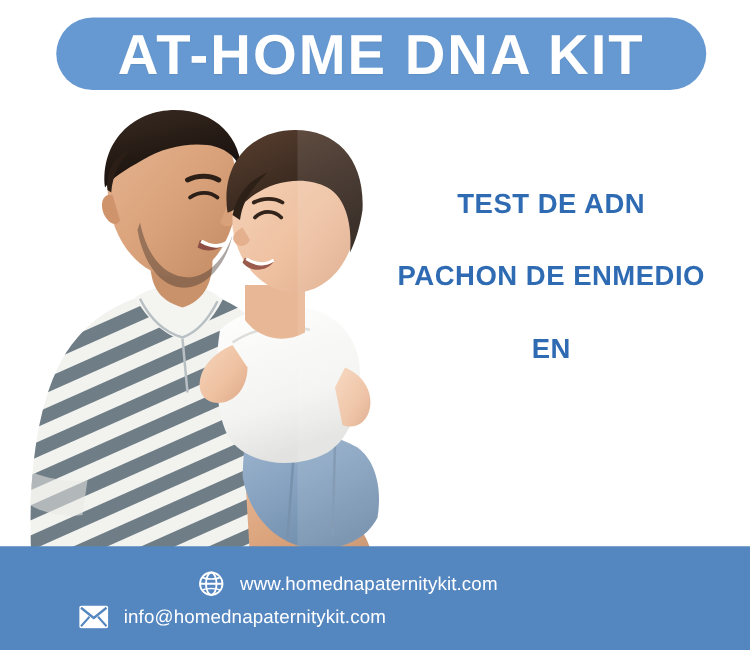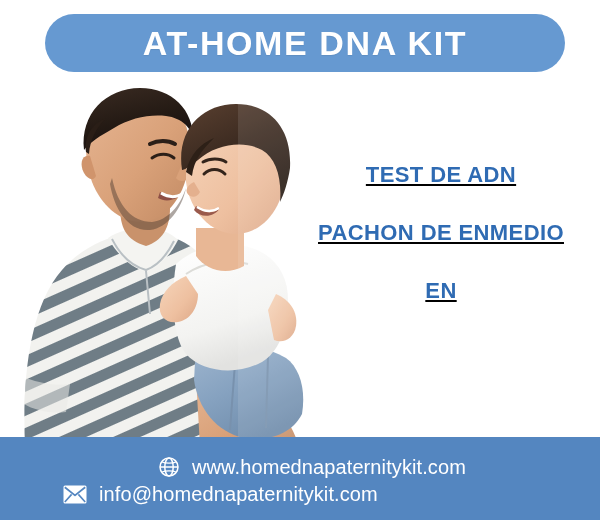--- a/index.html
+++ b/index.html
@@ -19,44 +19,43 @@
   .banner {
     position:absolute;
     left:45px; top:14px;
     width:520px; height:58px;
     background:#6699d1;
     border-radius:29px;
     display:flex; align-items:center; justify-content:center;
   }
   .banner-text {
     color:#ffffff;
-    font-size:34px;
+    font-size:45px;
     font-weight:bold;
     letter-spacing:1.6px;
     line-height:1;
     white-space:nowrap;
     text-shadow:0 1px 1px rgba(0,0,0,0.07);
   }
 
   
   .photo {
     position:absolute;
     left:0px; top:78px;
     width:318px; height:368px;
     overflow:hidden;
   }
   .photo svg { display:block; }
 
   
   .headline {
     position:absolute;
-    left:292px; top:164px;
+    left:292px; top:152px;
     width:298px;
     text-align:center;
-    text-decoration:underline;
   }
   .headline-line {
     color:#2f6bb3;
     font-size:22px;
     font-weight:bold;
     letter-spacing:0.4px;
     line-height:1;
     white-space:nowrap;
   }
   .headline-line + .headline-line { margin-top:36px; }
@@ -77,21 +76,21 @@
   .footer-row-website { left:158px; top:19px; }
   .footer-row-contact { left:63px; top:47px; }
   .footer-item {
     display:flex;
     align-items:center;
     white-space:nowrap;
   }
   .footer-item + .footer-item { margin-left:36px; }
   .footer-text {
     color:#ffffff;
-    font-size:20px;
+    font-size:15px;
     font-weight:normal;
     letter-spacing:0.1px;
     line-height:1;
     margin-left:12px;
   }
   .ficon { display:block; flex:0 0 auto; }
 </style>
 </head>
 <body>
 

